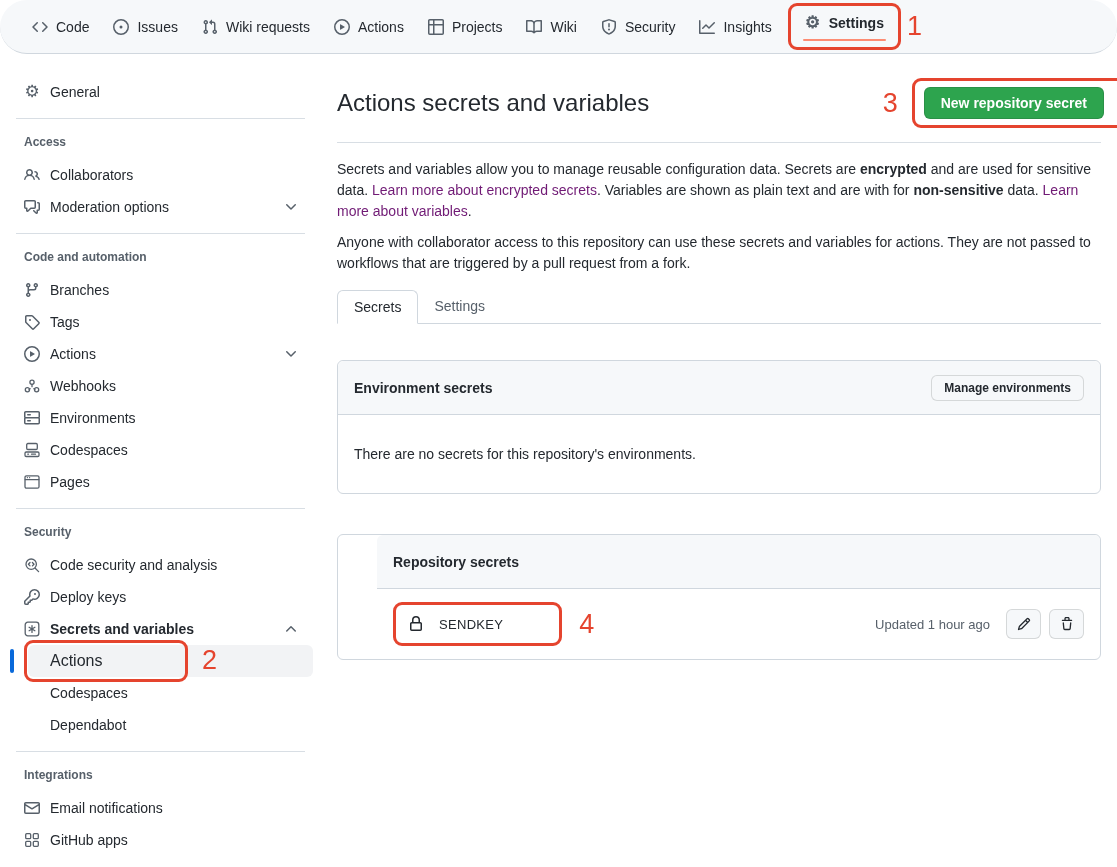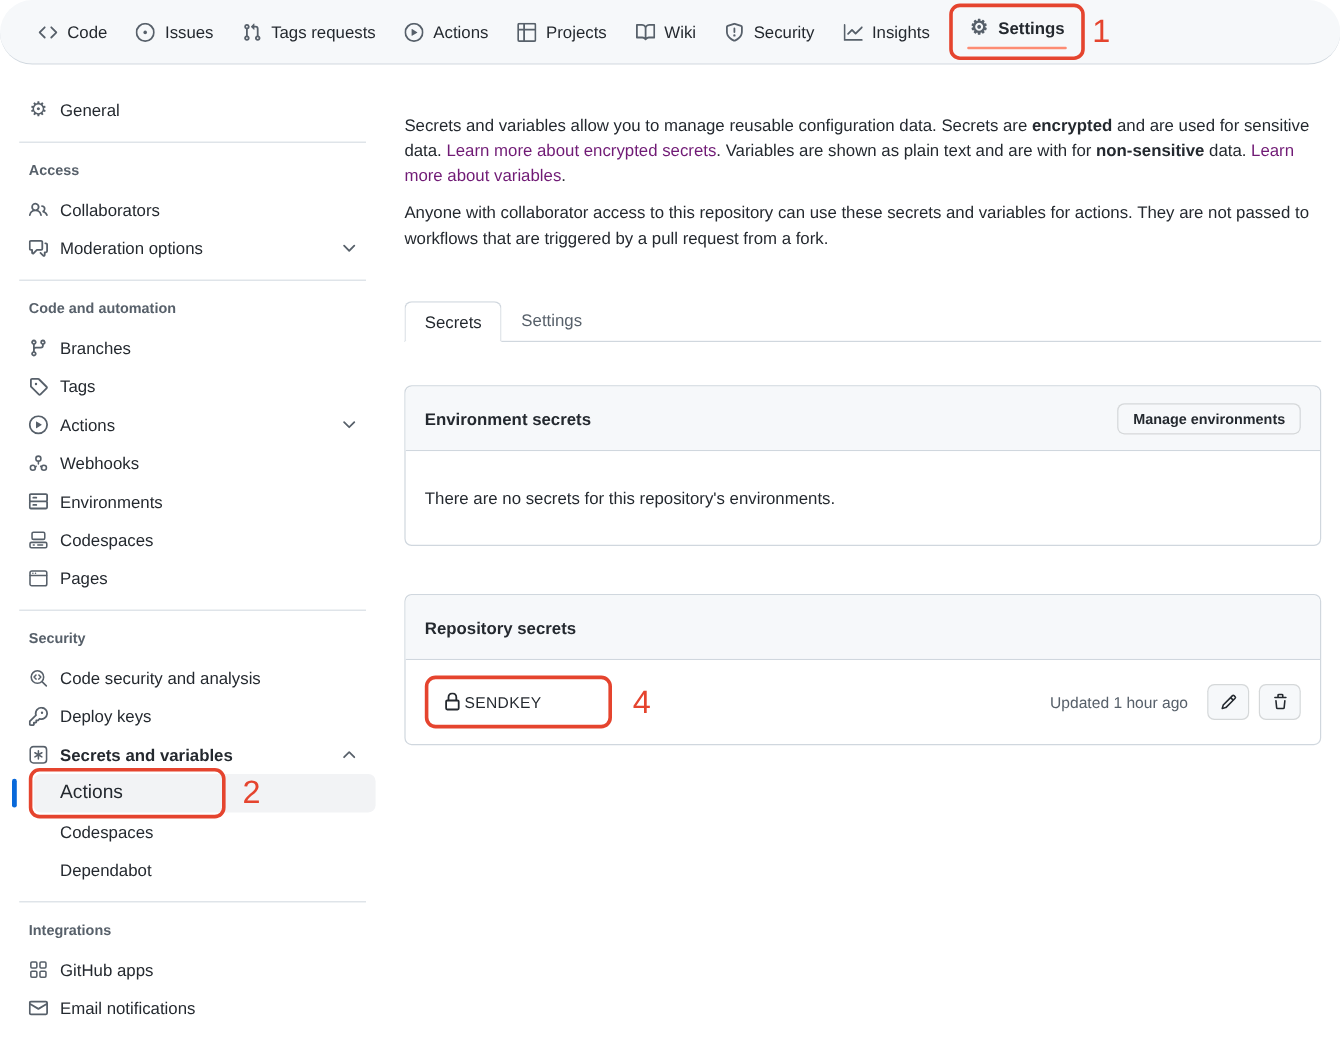--- a/index.html
+++ b/index.html
@@ -50,39 +50,39 @@
   .header-actions { display:flex; align-items:center; gap:14px; }
   .anno3 { padding:6px 40px 6px 9px; margin-right:-46px; }
   .btn-green { background:#2da44e; color:#fff; font-size:14px; font-weight:600;
                border:1px solid rgba(27,31,36,0.15); border-radius:6px; padding:7px 16px;
                font-family:inherit; cursor:pointer; white-space:nowrap; }
   .desc { font-size:14px; line-height:1.5; margin:16px 0 0 0; }
   .desc + .desc { margin-top:10px; }
   .desc a { color:#701a75; text-decoration:none; cursor:pointer; }
   .desc strong { font-weight:600; }
 
-  .tabnav { display:flex; border-bottom:1px solid #d0d7de; margin-top:42px; }
+  .tabnav { display:flex; border-bottom:1px solid #d0d7de; margin-top:16px; }
   .tab { padding:8px 16px; font-size:14px; color:#57606a; cursor:pointer; }
   .tab-active { background:#fff; border:1px solid #d0d7de; border-bottom:1px solid #fff;
                 border-radius:6px 6px 0 0; margin-bottom:-1px; color:#24292f; cursor:pointer;
                 padding:8px 16px; font-size:14px; }
 
   .box { border:1px solid #d0d7de; border-radius:6px; margin-top:36px; }
-  .box2 { margin-top:40px; }
+  .box2 { margin-top:40px;padding-left:39px; }
   .box-header { background:#f6f8fa; border-bottom:1px solid #d0d7de; border-radius:6px 6px 0 0;
                 padding:13px 16px; display:flex; justify-content:space-between; align-items:center;
                 min-height:54px; }
   .box-title { font-size:14px; font-weight:600; }
   .btn-default { background:#f6f8fa; border:1px solid rgba(27,31,36,0.15); border-radius:6px;
                  font-size:12px; font-weight:600; color:#24292f; padding:5px 12px;
                  font-family:inherit; cursor:pointer; }
   .empty-body { padding:31px 16px; text-align:left; font-size:14px; color:#24292f; }
 
   .secret-row { display:flex; align-items:center; padding:13px 16px; }
-  .anno4 { display:flex; align-items:center; gap:2px; padding:11px 56px 11px 12px;
+  .anno4 { display:flex; align-items:center; gap:15px; padding:11px 56px 11px 12px;
            border:3px solid #e5442e; border-radius:9px; }
   .secret-name { font-size:13px; letter-spacing:0.3px; }
   .lock { color:#24292f; }
   .num4 { margin-left:17px; }
   .row-right { margin-left:auto; display:flex; align-items:center; gap:8px; }
   .updated { font-size:13px; color:#57606a; margin-right:8px; }
   .icon-btn { width:35px; height:30px; display:flex; align-items:center; justify-content:center;
               background:#f6f8fa; border:1px solid rgba(27,31,36,0.15); border-radius:6px;
               color:#24292f; cursor:pointer; }
 
@@ -107,21 +107,21 @@
       <span class="oi"><svg viewBox="0 0 16 16" fill="currentColor">
             <path d="M8 9.5a1.5 1.5 0 1 0 0-3 1.5 1.5 0 0 0 0 3Z"></path>
             <path d="M8 0a8 8 0 1 1 0 16A8 8 0 0 1 8 0ZM1.5 8a6.5 6.5 0 1 0 13 0 6.5 6.5 0 0 0-13 0Z"></path>
           </svg></span>
       <span>Issues</span>
     </div>
     <div class="nav-item">
       <span class="oi"><svg viewBox="0 0 16 16" fill="currentColor">
             <path d="M1.5 3.25a2.25 2.25 0 1 1 3 2.122v5.256a2.251 2.251 0 1 1-1.5 0V5.372A2.25 2.25 0 0 1 1.5 3.25Zm5.677-.177L9.573.677A.25.25 0 0 1 10 .854V2.5h1A2.5 2.5 0 0 1 13.5 5v5.628a2.251 2.251 0 1 1-1.5 0V5a1 1 0 0 0-1-1h-1v1.646a.25.25 0 0 1-.427.177L7.177 3.427a.25.25 0 0 1 0-.354ZM3.75 2.5a.75.75 0 1 0 0 1.5.75.75 0 0 0 0-1.5Zm0 9.5a.75.75 0 1 0 0 1.5.75.75 0 0 0 0-1.5Zm8.25.75a.75.75 0 1 0 1.5 0 .75.75 0 0 0-1.5 0Z"></path>
           </svg></span>
-      <span>Tags requests</span>
+      <span>Wiki requests</span>
     </div>
     <div class="nav-item">
       <span class="oi"><svg viewBox="0 0 16 16" fill="currentColor">
             <path d="M8 0a8 8 0 1 1 0 16A8 8 0 0 1 8 0ZM1.5 8a6.5 6.5 0 1 0 13 0 6.5 6.5 0 0 0-13 0Zm4.879-2.773 4.264 2.559a.25.25 0 0 1 0 .428l-4.264 2.559A.25.25 0 0 1 6 10.559V5.442a.25.25 0 0 1 .379-.215Z"></path>
           </svg></span>
       <span>Actions</span>
     </div>
     <div class="nav-item">
       <span class="oi"><svg viewBox="0 0 16 16" fill="currentColor">
             <path d="M0 1.75C0 .784.784 0 1.75 0h12.5C15.216 0 16 .784 16 1.75v12.5A1.75 1.75 0 0 1 14.25 16H1.75A1.75 1.75 0 0 1 0 14.25ZM6.5 6.5v8h7.75a.25.25 0 0 0 .25-.25V6.5Zm8-1.5V1.75a.25.25 0 0 0-.25-.25H6.5V5Zm-13 1.5v7.75c0 .138.112.25.25.25H5v-8Zm0-1.5H5V1.5H1.75a.25.25 0 0 0-.25.25Z"></path>
@@ -270,37 +270,46 @@
       <div class="s-row s-sub">
         <span>Codespaces</span>
       </div>
       <div class="s-row s-sub">
         <span>Dependabot</span>
       </div>
       <div class="s-div"></div>
 
       <div class="s-head">Integrations</div>
       <div class="s-row">
+        <span class="oi"><svg viewBox="0 0 16 16" fill="currentColor">
+              <path d="M1.75 2h12.5c.966 0 1.75.784 1.75 1.75v8.5A1.75 1.75 0 0 1 14.25 14H1.75A1.75 1.75 0 0 1 0 12.25v-8.5C0 2.784.784 2 1.75 2ZM1.5 12.251c0 .138.112.25.25.25h12.5a.25.25 0 0 0 .25-.25V5.809L8.38 9.397a.75.75 0 0 1-.76 0L1.5 5.809Zm13-8.181v-.32a.25.25 0 0 0-.25-.25H1.75a.25.25 0 0 0-.25.25v.32L8 7.88Z"></path>
+            </svg></span>
+        <span>Email notifications</span>
+      </div>
+      <div class="s-row">
         <span class="oi"><svg viewBox="0 0 16 16" fill="none" stroke="currentColor" stroke-width="1.3">
               <rect x="1.7" y="1.7" width="5" height="5" rx="1"></rect>
               <rect x="9.3" y="1.7" width="5" height="5" rx="1"></rect>
               <rect x="1.7" y="9.3" width="5" height="5" rx="1"></rect>
               <rect x="9.3" y="9.3" width="5" height="5" rx="1"></rect>
             </svg></span>
         <span>GitHub apps</span>
       </div>
-      <div class="s-row">
-        <span class="oi"><svg viewBox="0 0 16 16" fill="currentColor">
-              <path d="M1.75 2h12.5c.966 0 1.75.784 1.75 1.75v8.5A1.75 1.75 0 0 1 14.25 14H1.75A1.75 1.75 0 0 1 0 12.25v-8.5C0 2.784.784 2 1.75 2ZM1.5 12.251c0 .138.112.25.25.25h12.5a.25.25 0 0 0 .25-.25V5.809L8.38 9.397a.75.75 0 0 1-.76 0L1.5 5.809Zm13-8.181v-.32a.25.25 0 0 0-.25-.25H1.75a.25.25 0 0 0-.25.25v.32L8 7.88Z"></path>
-            </svg></span>
-        <span>Email notifications</span>
-      </div>
     </div>
 
     <div class="main">
+      <div class="header-row">
+        <h1 class="page-title">Actions secrets and variables</h1>
+        <div class="header-actions">
+          <span class="anno-num">3</span>
+          <div class="anno anno3">
+            <button class="btn-green">New repository secret</button>
+          </div>
+        </div>
+      </div>
 
       <p class="desc"><span>Secrets and variables allow you to manage reusable configuration data. Secrets are </span><strong>encrypted</strong><span> and are used for sensitive data. </span><a>Learn more about encrypted secrets</a><span>. Variables are shown as plain text and are with for </span><strong>non-sensitive</strong><span> data. </span><a>Learn more about variables</a><span>.</span></p>
       <p class="desc">Anyone with collaborator access to this repository can use these secrets and variables for actions. They are not passed to workflows that are triggered by a pull request from a fork.</p>
 
       <div class="tabnav">
         <div class="tab-active">Secrets</div>
         <div class="tab">Settings</div>
       </div>
 
       <div class="box">

